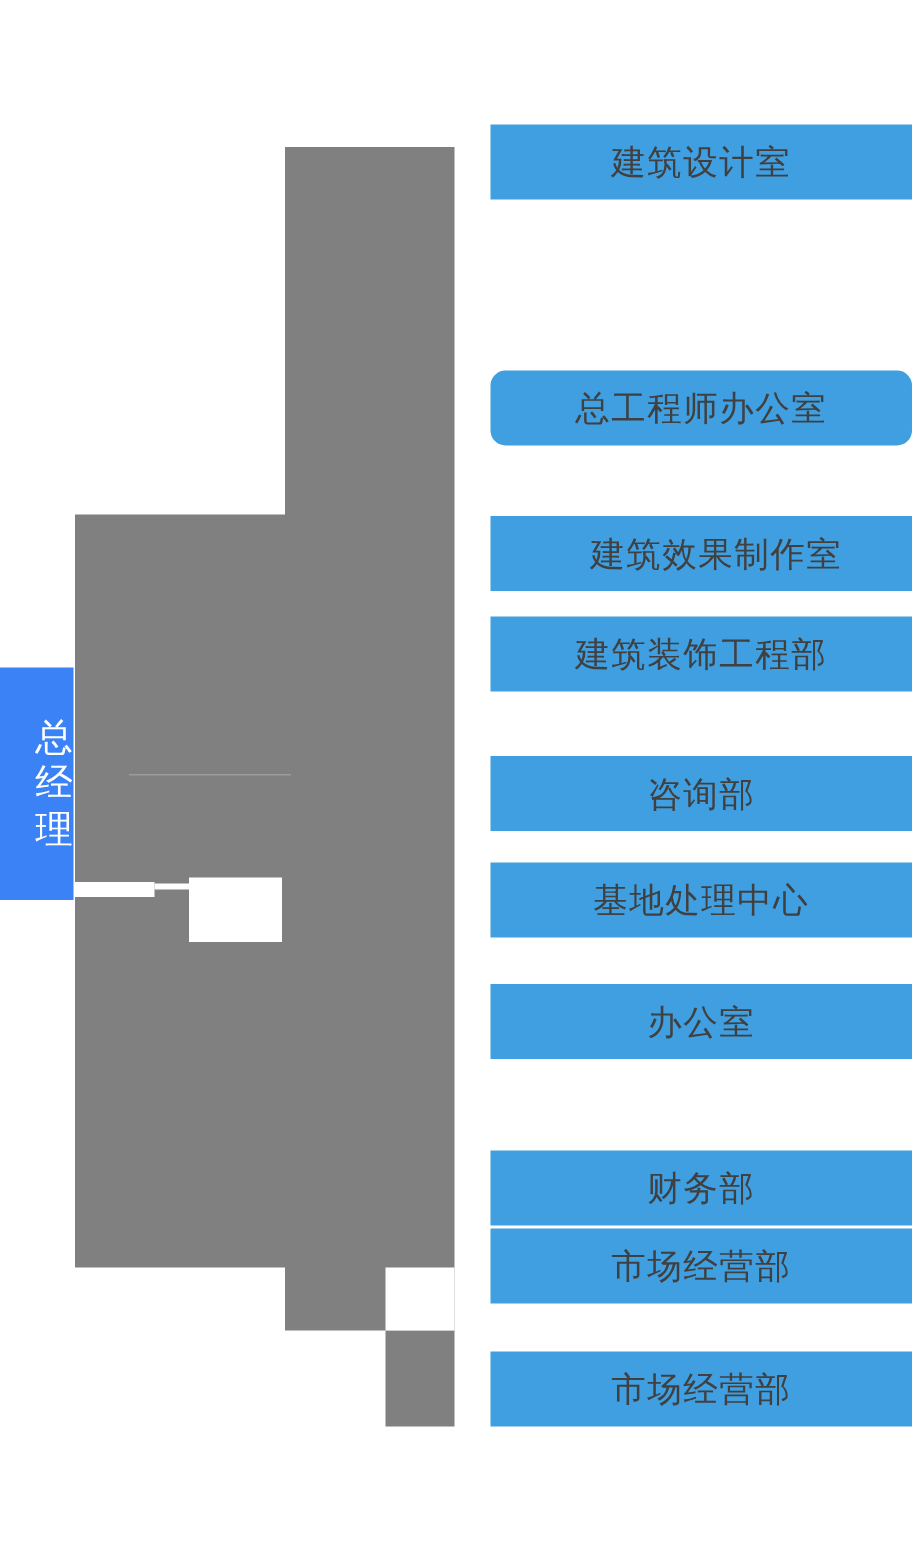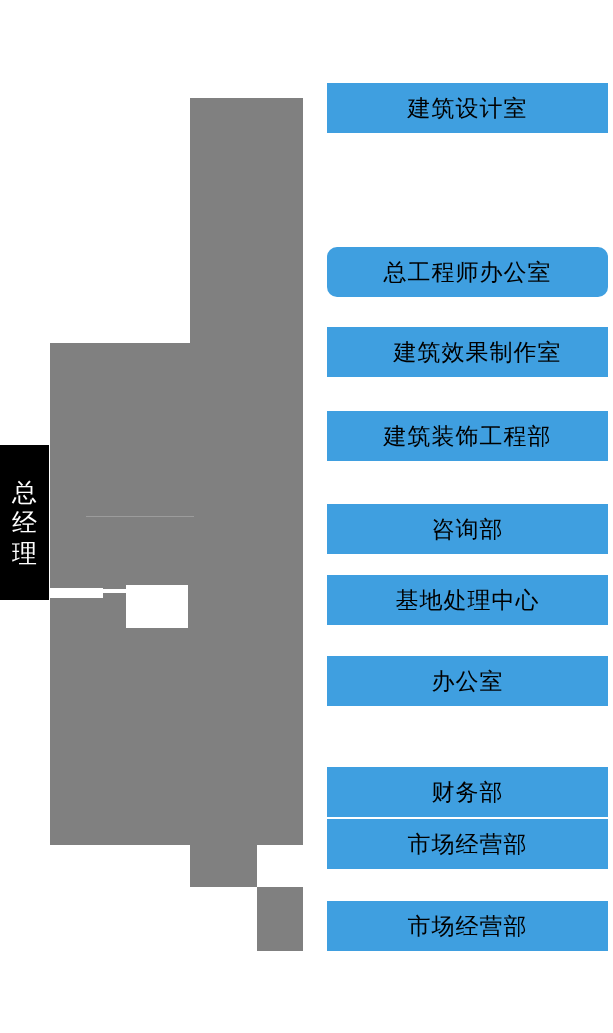--- a/index.html
+++ b/index.html
@@ -31,46 +31,46 @@
     background: #ffffff;
   }
 
   
   #root-node {
     position: absolute;
     left: 0px;
     top: 445px;
     width: 49px;
     height: 155px;
-    background: #000000;
+    background: #3b82f6;
     color: #ffffff;
     display: flex;
     align-items: center;
-    justify-content: center;
+    justify-content: flex-end;
     box-sizing: border-box;
   }
   #root-node .root-label {
     font-size: 25px;
     line-height: 1.22;
     letter-spacing: 0px;
     text-align: center;
     writing-mode: horizontal-tb;
     width: 26px;
     word-break: break-all;
     font-weight: normal;
   }
 
   
   .dept-box {
     position: absolute;
     left: 327px;
     width: 281px;
     height: 50px;
     background: #3f9fe0;
-    color: #000000;
+    color: #404040;
     display: flex;
     align-items: center;
     justify-content: center;
     box-sizing: border-box;
     font-size: 23px;
     letter-spacing: 1px;
     white-space: nowrap;
   }
 </style>
 </head>
@@ -100,21 +100,21 @@
 
   <div class="dept-box" style="top:83px;">
     <span>建筑设计室</span>
   </div>
 
 
   <div class="dept-box" style="top:247px;border-radius:10px;">
     <span>总工程师办公室</span>
   </div>
 
-  <div class="dept-box" style="top:327px;padding-left:20px;">
+  <div class="dept-box" style="top:344px;padding-left:20px;">
     <span>建筑效果制作室</span>
   </div>
 
   <div class="dept-box" style="top:411px;">
     <span>建筑装饰工程部</span>
   </div>
 
   <div class="dept-box" style="top:504px;">
     <span>咨询部</span>
   </div>

